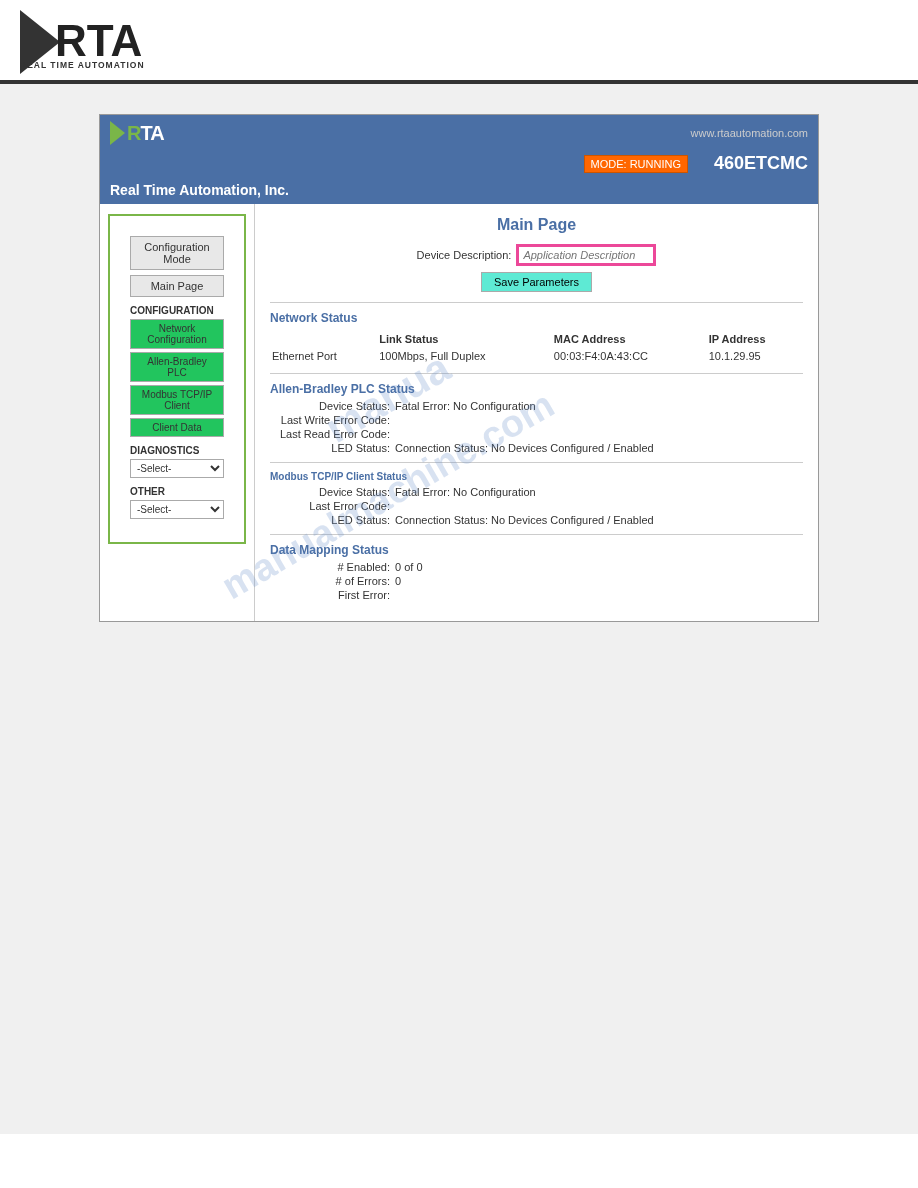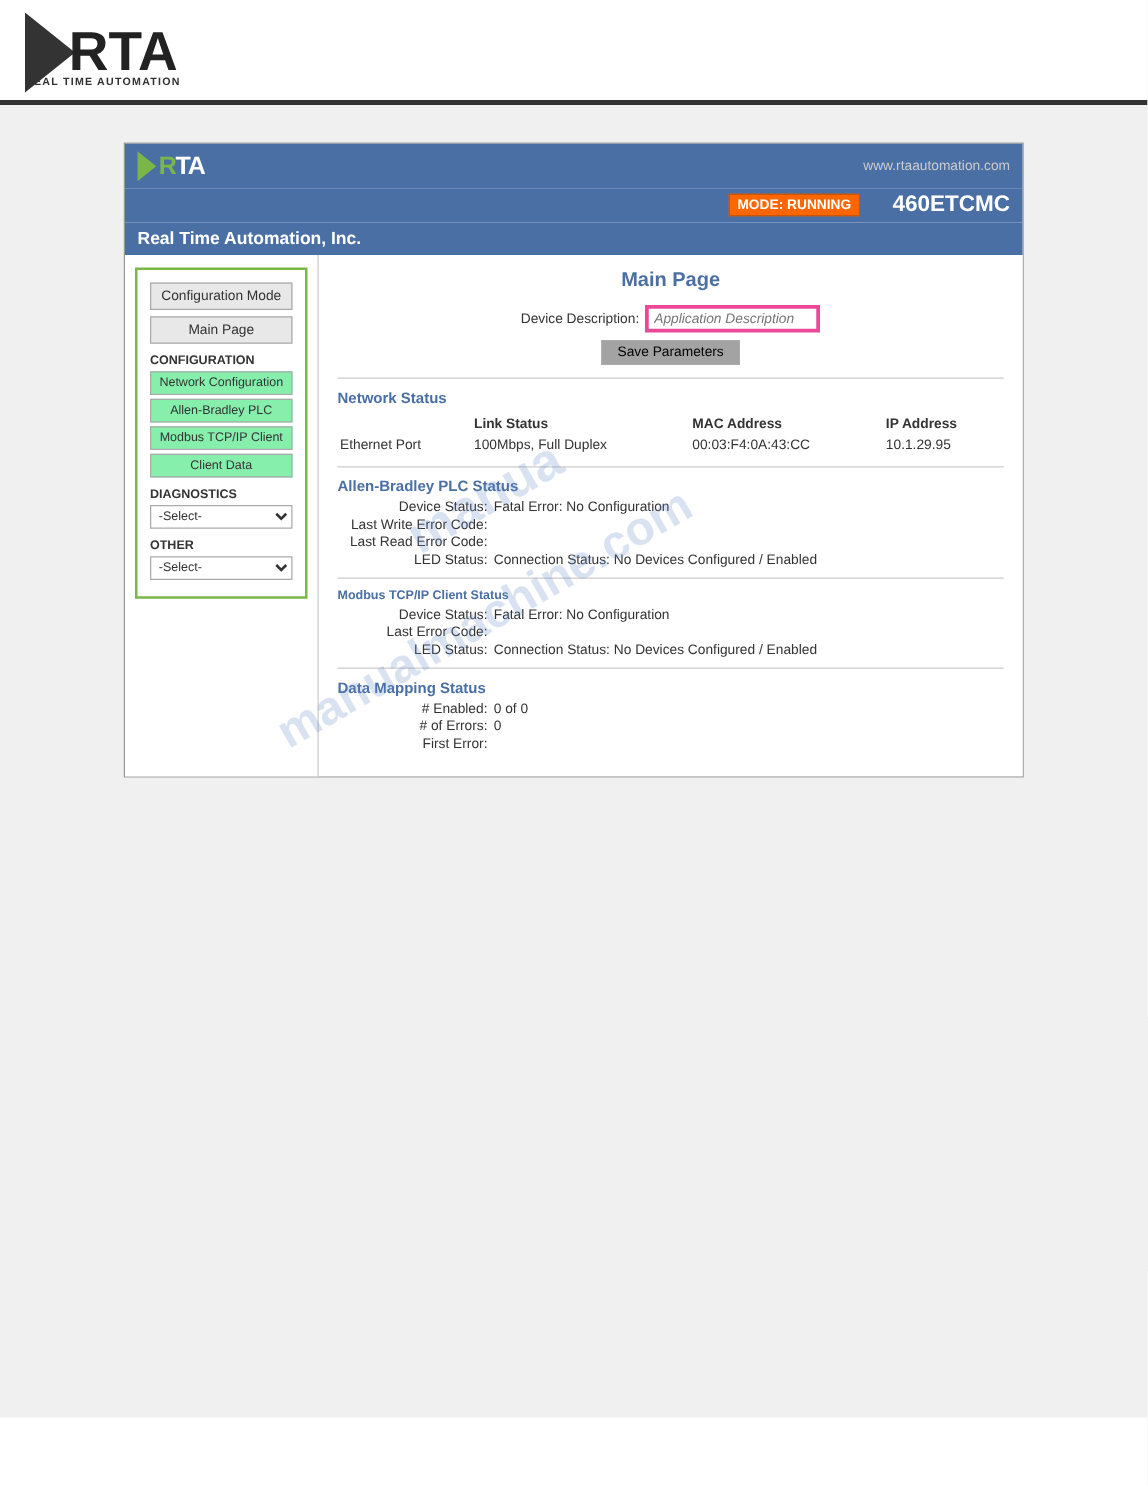--- a/index.html
+++ b/index.html
@@ -92,21 +92,21 @@
     .mode-bar {
       background: #4a6fa5;
       display: flex;
       justify-content: flex-end;
       align-items: center;
       padding: 2px 10px 4px 10px;
     }
     .mode-badge {
       background: #ff6600;
       color: #fff;
-      font-weight: bold;
+      font-weight: normal;
       font-size: 11px;
       padding: 2px 6px;
       border: 1px solid #cc5500;
     }
     .device-model {
       color: #fff;
       font-size: 18px;
       font-weight: bold;
       margin-left: 26px;
     }
@@ -153,21 +153,21 @@
       font-size: 10px;
       font-weight: bold;
       color: #333;
       margin: 8px 0 3px 0;
     }
     .sidebar-nav-btn {
       display: block;
       width: 100%;
       padding: 3px 6px;
       margin-bottom: 3px;
-      background: #86efac;
+      background: #22c55e;
       border: 1px solid #aaa;
       cursor: pointer;
       text-align: center;
       font-size: 10px;
       color: #333;
     }
 
     .sidebar-select-wrap {
       display: flex;
       align-items: center;
@@ -179,21 +179,21 @@
       font-size: 10px;
       padding: 2px 2px;
       border: 1px solid #aaa;
       background: #fff;
       color: #333;
     }
 
     
     .sidebar-highlight {
       border: 2px solid #7ab648;
-      padding: 10px;
+      padding: 20px;
     }
 
     
     .panel-main {
       flex: 1;
       padding: 12px 15px;
     }
 
     .main-page-title {
       text-align: center;
@@ -220,21 +220,21 @@
       padding: 2px 4px;
       font-size: 11px;
       color: #999;
       font-style: italic;
     }
 
     .save-params-btn {
       display: block;
       margin: 0 auto 10px auto;
       padding: 3px 12px;
-      background: #a3a3a3;
+      background: #5eead4;
       border: 1px solid #aaa;
       font-size: 11px;
       cursor: pointer;
     }
 
     .section-divider {
       border: none;
       border-top: 1px solid #ccc;
       margin: 8px 0;
     }

